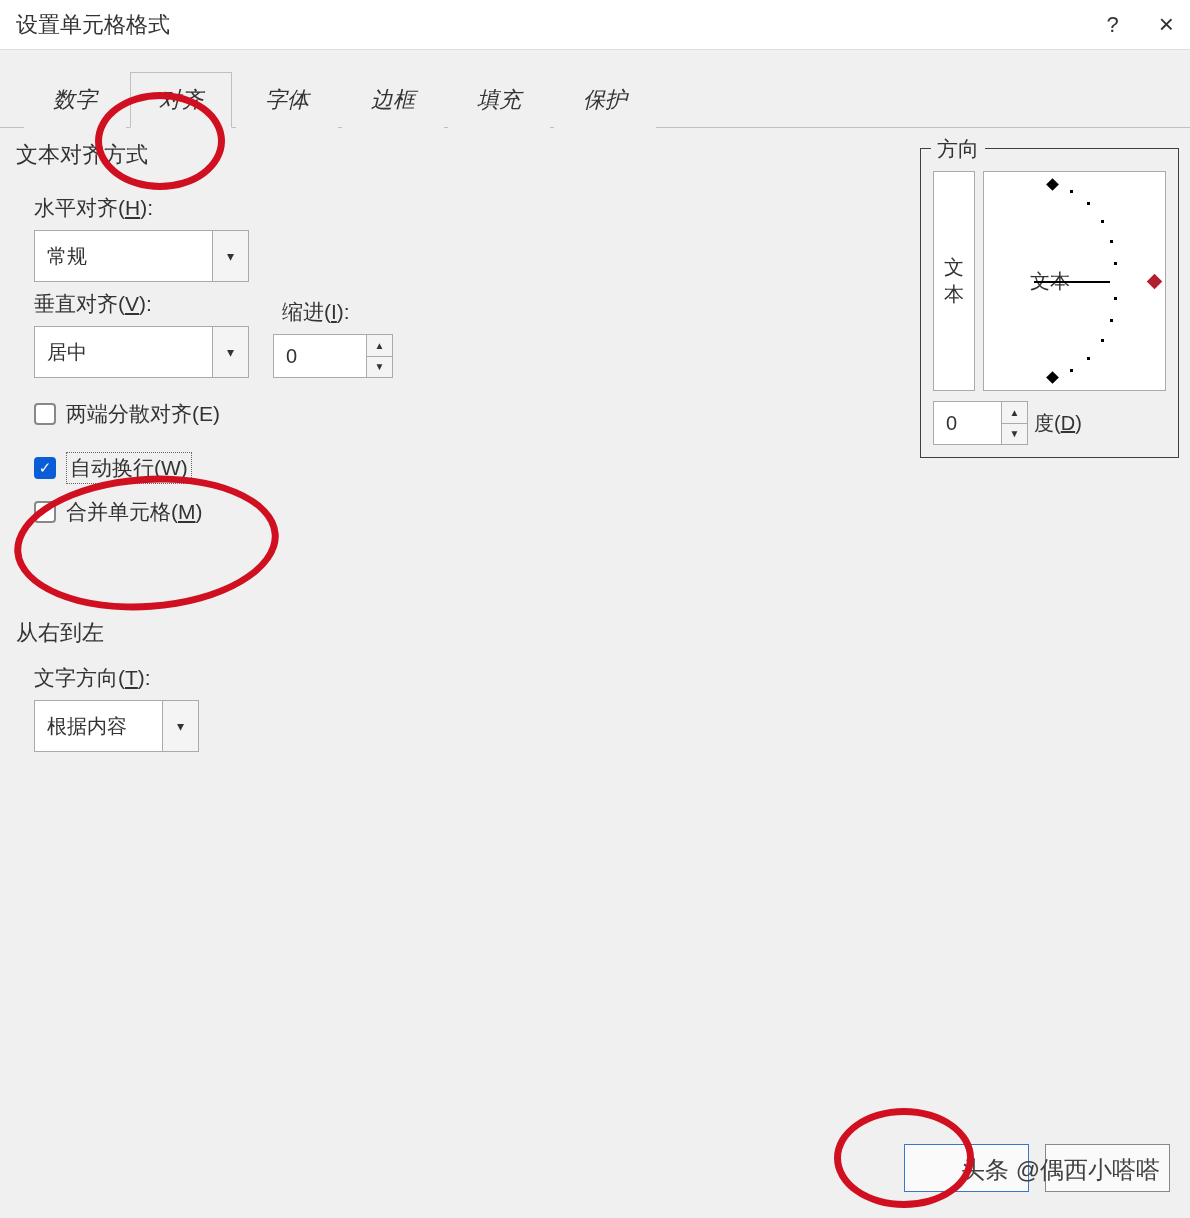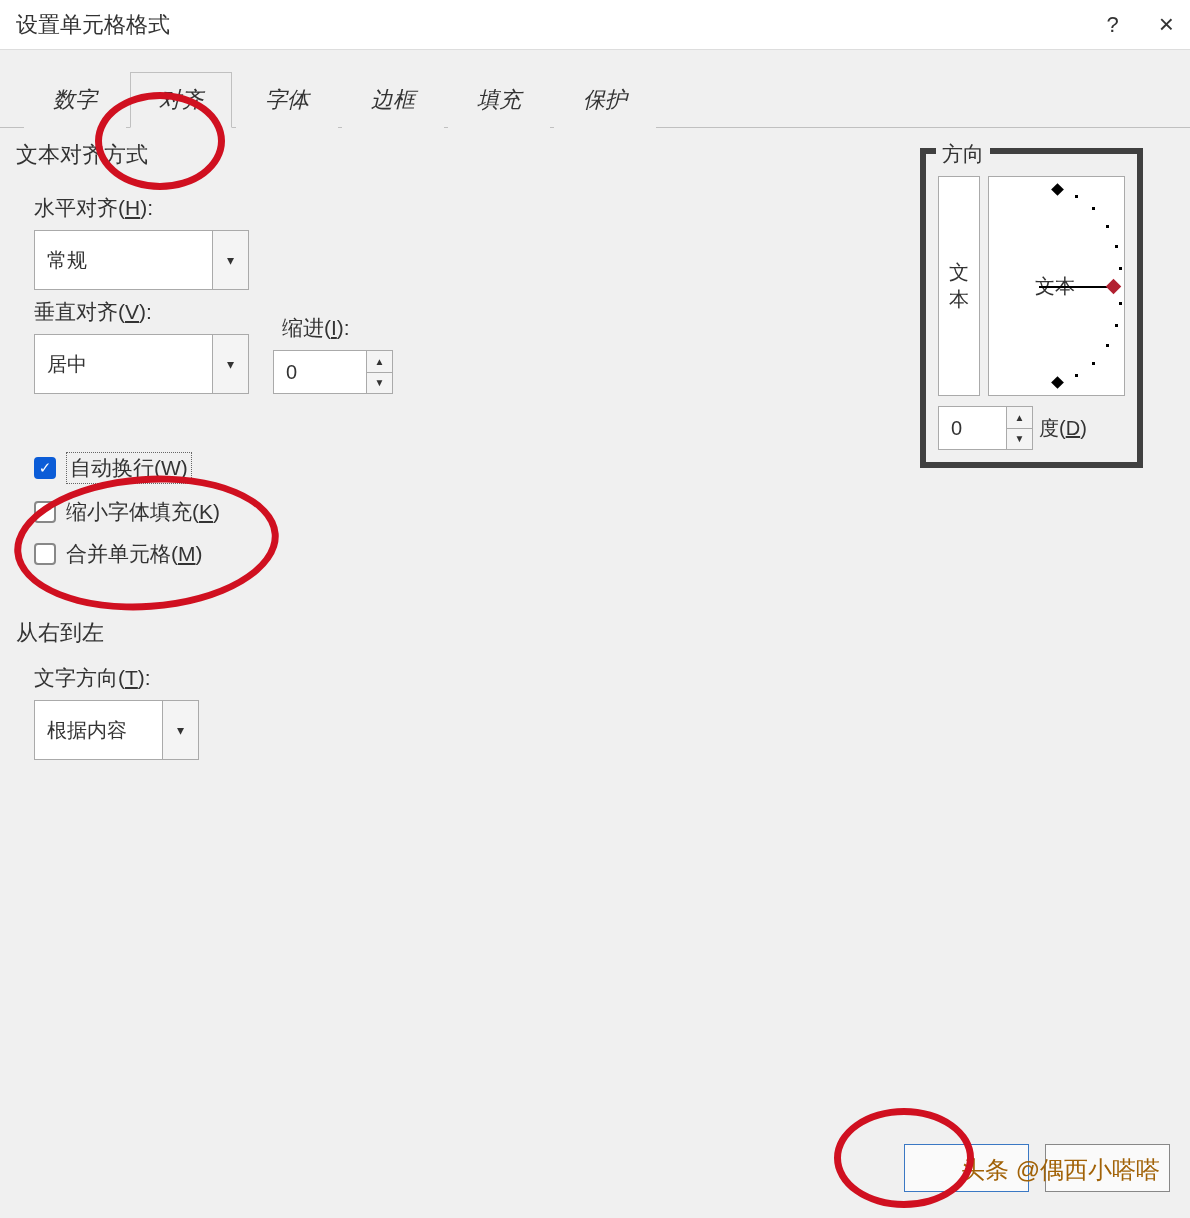--- a/index.html
+++ b/index.html
@@ -80,21 +80,21 @@
       font-size: 21px;
       margin: 8px 0 8px 18px;
       display: block;
     }
     .underline { text-decoration: underline; }
     .dropdown {
       margin-left: 18px;
       display: flex;
       align-items: center;
       width: 215px;
-      height: 60px;
+      height: 52px;
       background: #fff;
       border: 1px solid #aaa;
     }
     .dropdown .dd-text {
       flex: 1;
       padding: 0 12px;
       font-size: 20px;
     }
     .dropdown .dd-btn {
       width: 36px;
@@ -159,24 +159,24 @@
       border-color: #0b5cd7;
       color: #fff;
       font-size: 15px;
     }
     .cb-label { font-size: 21px; }
     .cb-label.dotted {
       border: 1px dotted #666;
       padding: 1px 3px;
     }
     .orient-frame {
-      border: 6px solid #404040;
+      border: 1px solid #404040;
       padding: 18px 12px 12px 12px;
       position: relative;
-      width: 223px;
+      width: 259px;
     }
     .orient-title {
       position: absolute;
       top: -14px;
       left: 10px;
       background: #f0f0f0;
       padding: 0 6px;
       font-size: 21px;
     }
     .orient-body {
@@ -264,21 +264,21 @@
       z-index: 10;
     }
     .circ1 { top: 42px; left: 95px; width: 130px; height: 98px; }
     .circ2 { top: 426px; left: 14px; width: 265px; height: 134px; transform: rotate(-4deg); }
     .circ3 { bottom: 10px; right: 216px; width: 140px; height: 100px; }
     .watermark {
       position: absolute;
       right: 30px;
       bottom: 32px;
       font-size: 24px;
-      color: #a16207;
+      color: #404040;
       z-index: 5;
     }
   </style>
 </head>
 <body>
 
 <div class="titlebar">
   <span class="title">设置单元格格式</span>
   <div class="controls">
     <span class="help-icon">?</span>
@@ -323,30 +323,30 @@
           <div class="spinner" style="margin-left:0;">
             <span class="sp-text">0</span>
             <div class="sp-btns">
               <div class="sp-up">▲</div>
               <div class="sp-down">▼</div>
             </div>
           </div>
         </div>
       </div>
 
+      <div class="checkbox-row" style="margin-top: 22px;">
+        <div class="cb"></div>
+        <span class="cb-label">两端分散对齐(E)</span>
+      </div>
     </div>
 
     <div class="groupbox group-control">
       <div class="checkbox-row">
         <div class="cb checked">✓</div>
         <span class="cb-label dotted">自动换行(<span class="underline">W</span>)</span>
-      </div>
-      <div class="checkbox-row">
-        <div class="cb"></div>
-        <span class="cb-label">缩小字体填充(<span class="underline">K</span>)</span>
       </div>
       <div class="checkbox-row">
         <div class="cb"></div>
         <span class="cb-label">合并单元格(<span class="underline">M</span>)</span>
       </div>
     </div>
 
     <div class="groupbox group-rtl">
       <span class="group-label">从右到左</span>
       <span class="field-label">文字方向(<span class="underline">T</span>):</span>

